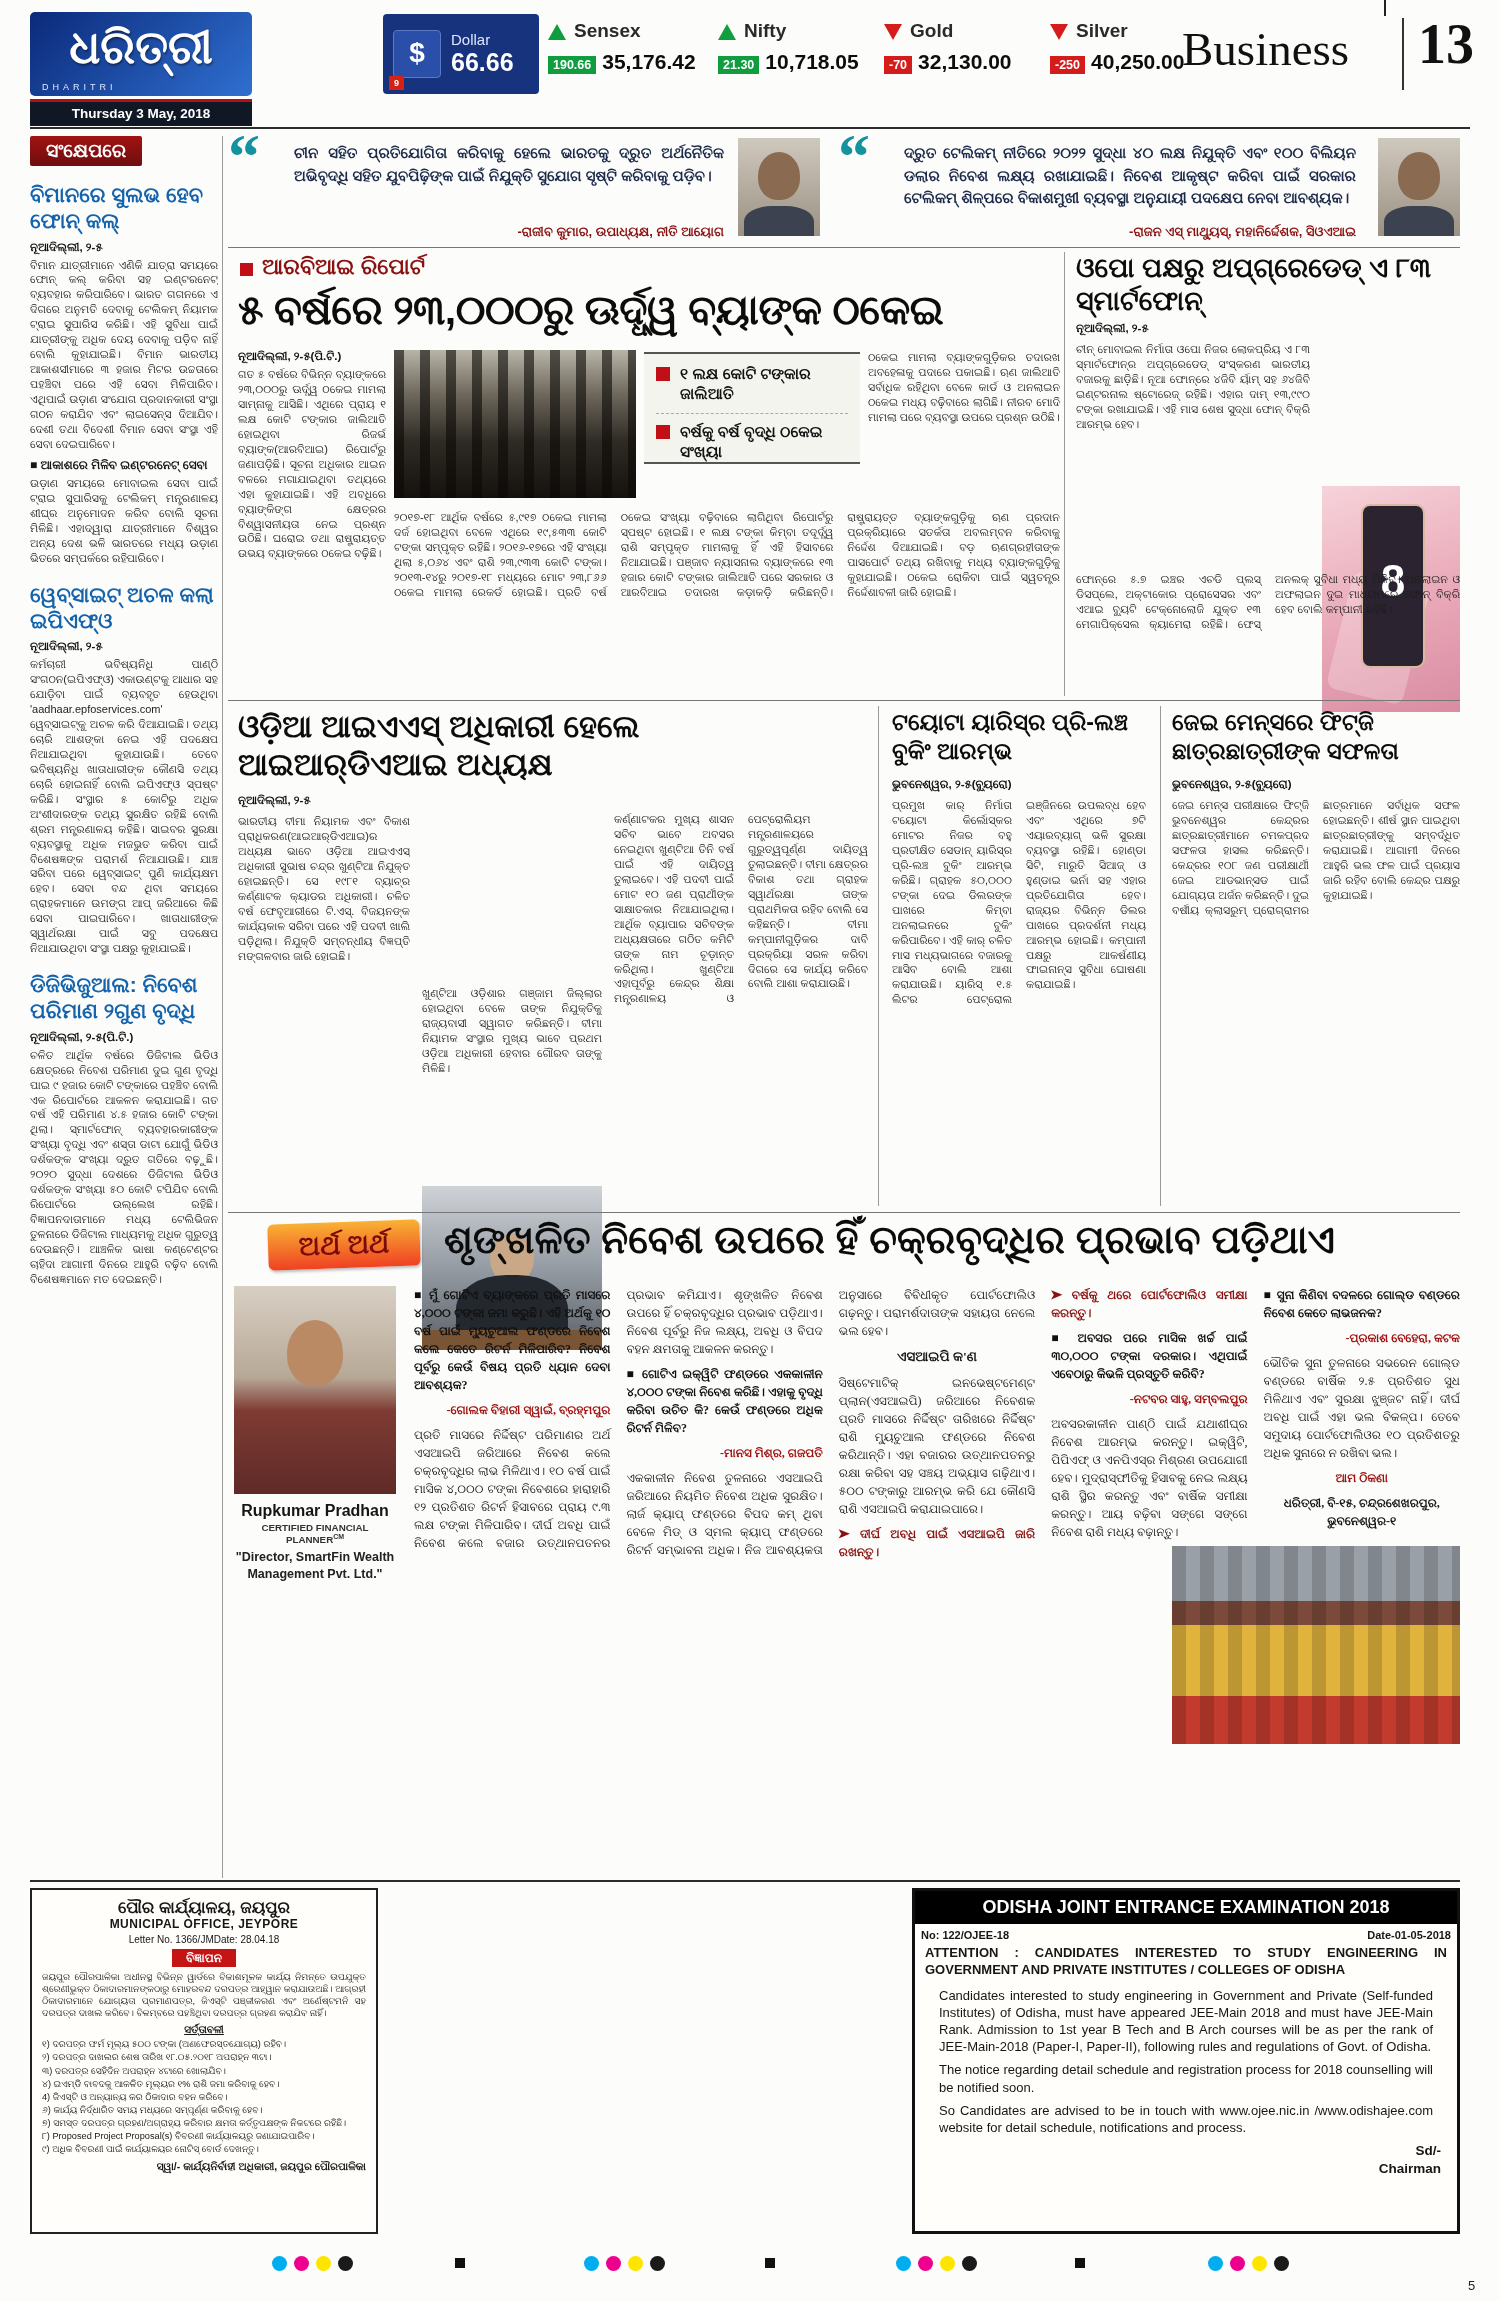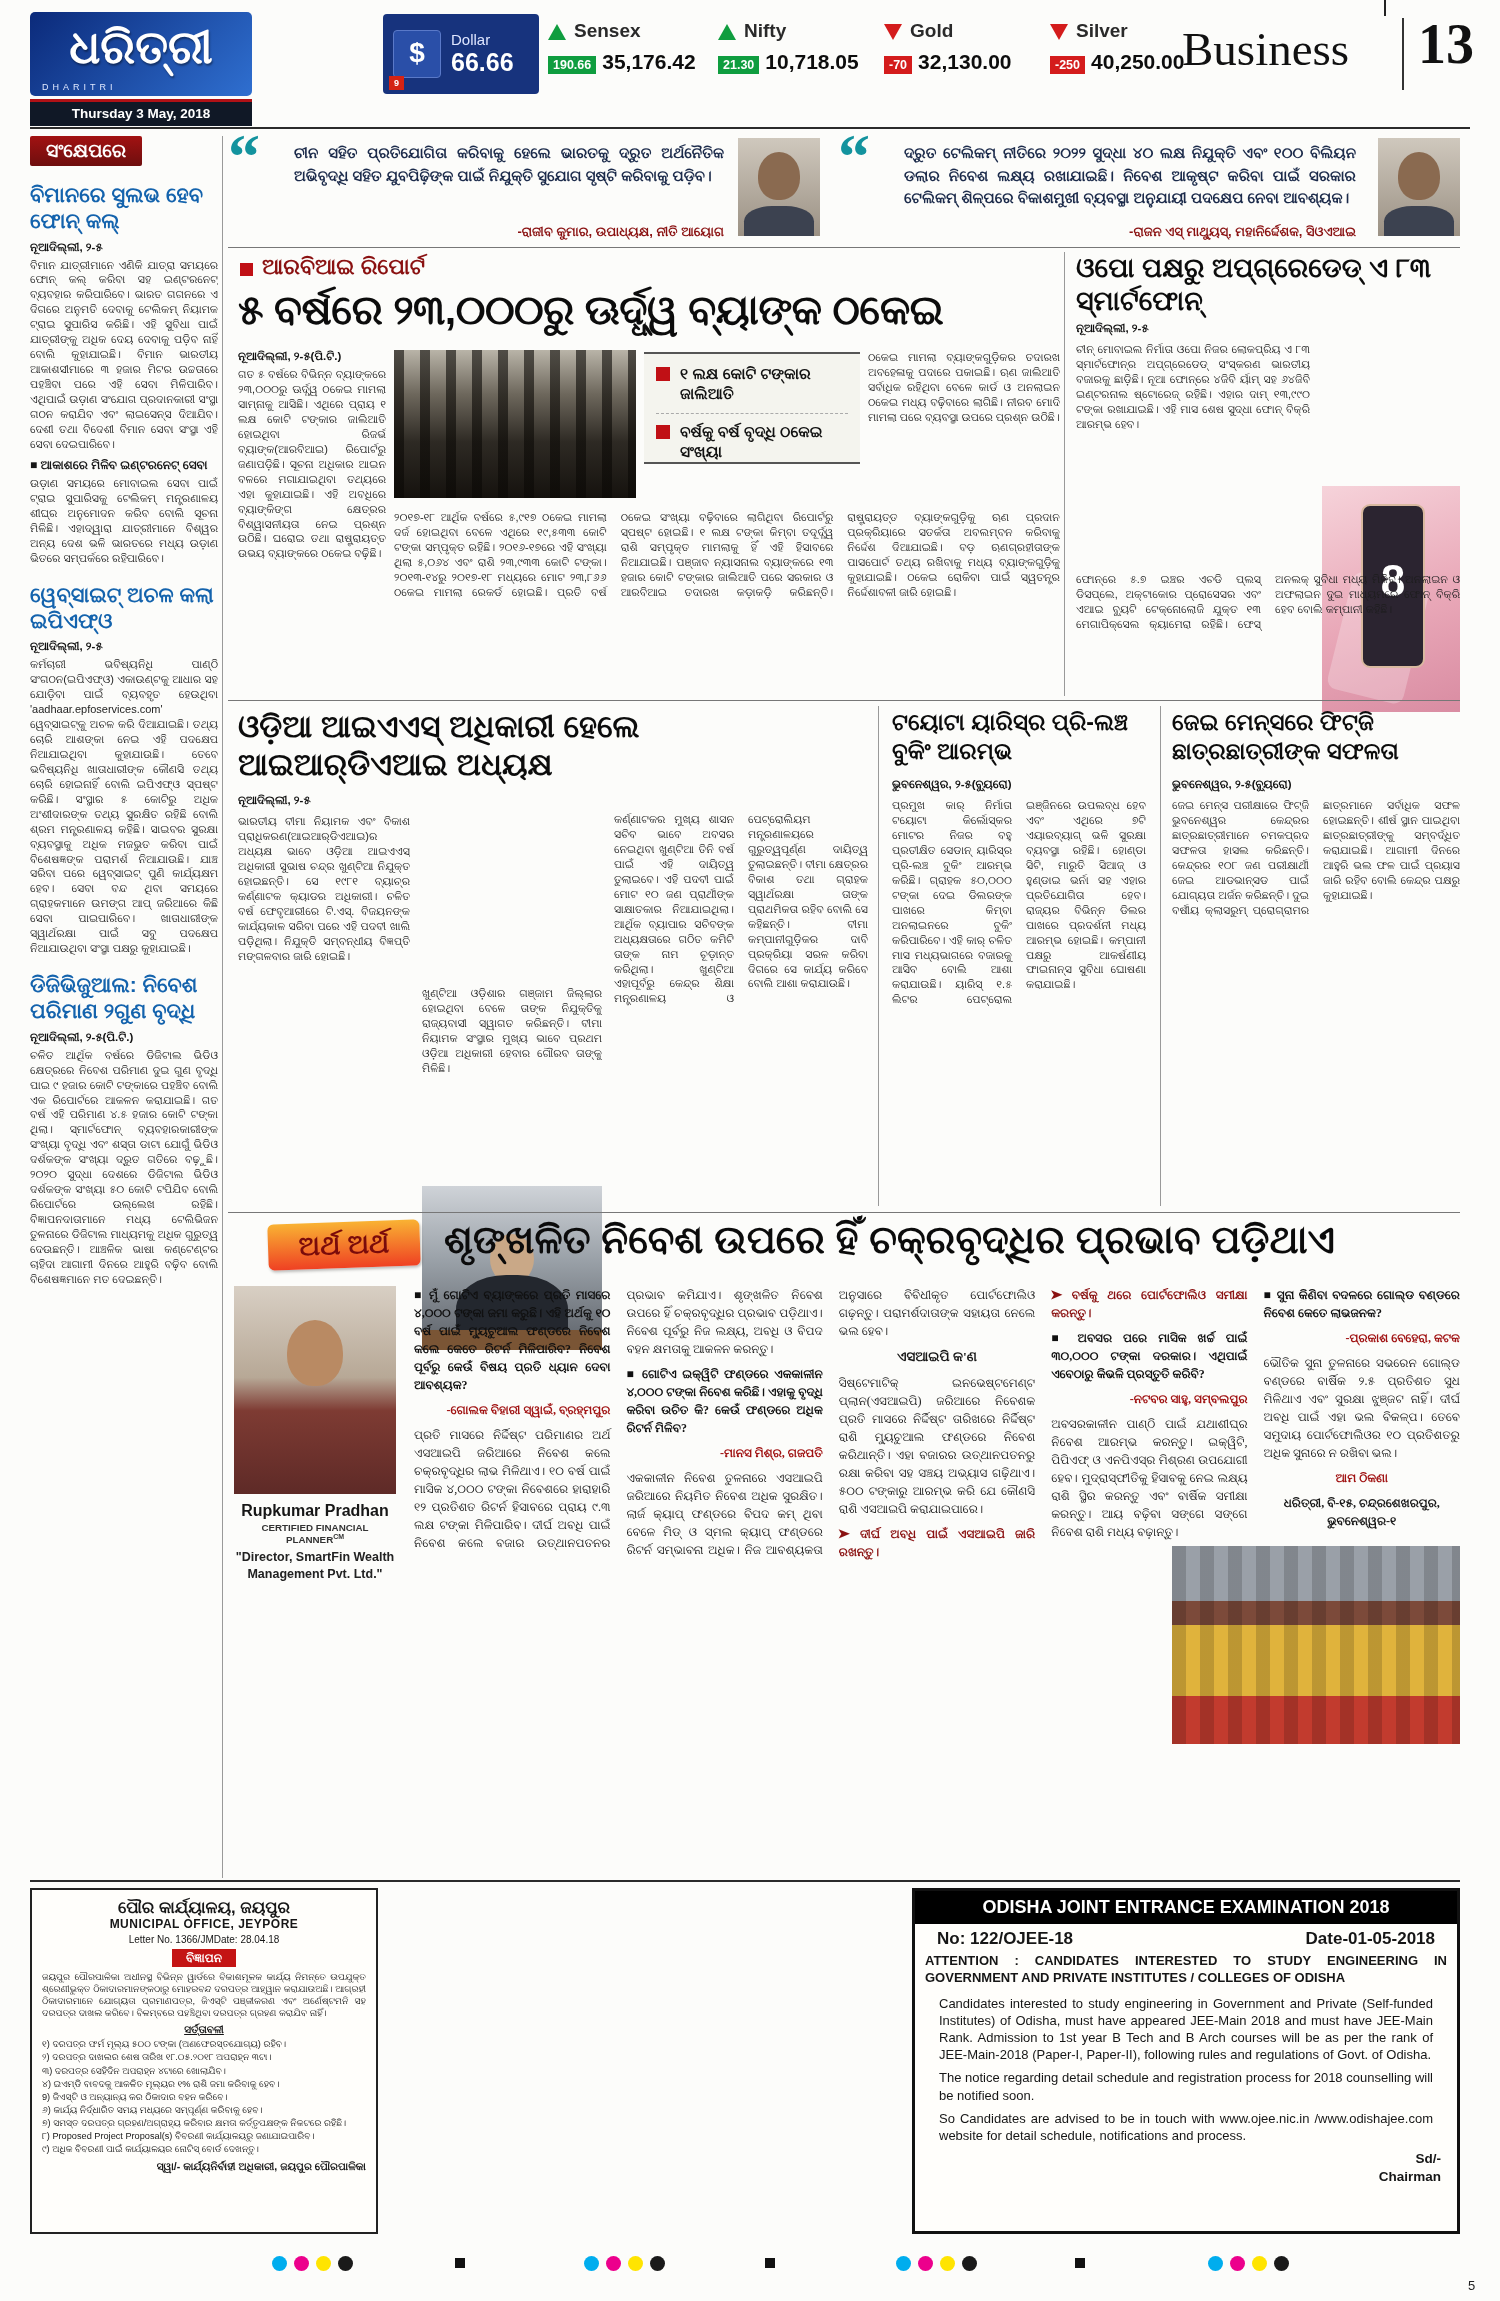--- a/index.html
+++ b/index.html
@@ -117,21 +117,21 @@
   .mun-meta{display:flex;justify-content:center;font-size:10px;margin:3px 0;}
   .mun-badge-wrap{text-align:center;margin:2px 0 4px;}
   .mun-badge{display:inline-block;background:#c41414;color:#fff;font-size:12px;font-weight:bold;padding:2px 14px;}
   .mun-body{font-size:9.3px;line-height:1.3;text-align:justify;margin:0 0 4px;}
   .mun-terms-title{font-size:10.5px;font-weight:bold;text-align:center;text-decoration:underline;margin:2px 0;}
   .mun-term{font-size:9.2px;line-height:1.32;margin:1px 0;}
   .mun-sign{font-size:10.5px;font-weight:bold;text-align:right;margin-top:4px;}
 
   .oj{border:3px solid #111;overflow:hidden;}
   .oj-bar{background:#000;color:#fff;font-size:18px;font-weight:bold;text-align:center;padding:6px 4px;}
-  .oj-meta{display:flex;justify-content:space-between;font-size:17px;font-weight:bold;padding:5px 22px 2px;}
+  .oj-meta{display:flex;justify-content:space-between;font-size:11px;font-weight:bold;padding:5px 6px 2px;}
   .oj-attn{font-size:13px;font-weight:bold;text-align:justify;line-height:1.3;padding:2px 10px;}
   .oj-p{font-size:13px;line-height:1.32;text-align:justify;padding:0 10px;margin:6px 14px;}
   .oj-sig{font-size:13.5px;font-weight:bold;text-align:right;padding-right:16px;line-height:1.3;}
 
   
   .dot{width:15px;height:15px;border-radius:50%;display:inline-block;margin-right:7px;}
   .dot.c{background:#00adee;} .dot.m{background:#ec008c;} .dot.y{background:#ffe400;} .dot.k{background:#1a1a1a;}
   .regsq{position:absolute;width:10px;height:10px;background:#111;}
   .pg-num{position:absolute;font-size:13px;color:#222;}
 </style>
@@ -340,21 +340,21 @@
     </div>
     <div class="mun-badge-wrap">
       <span class="mun-badge">ବିଜ୍ଞାପନ</span>
     </div>
     <p class="mun-body">ଜୟପୁର ପୌରପାଳିକା ଅଧୀନସ୍ଥ ବିଭିନ୍ନ ୱାର୍ଡରେ ବିକାଶମୂଳକ କାର୍ଯ୍ୟ ନିମନ୍ତେ ଉପଯୁକ୍ତ ଶ୍ରେଣୀଭୁକ୍ତ ଠିକାଦାରମାନଙ୍କଠାରୁ ମୋହରବନ୍ଦ ଦରପତ୍ର ଆହ୍ୱାନ କରାଯାଉଅଛି। ଆଗ୍ରହୀ ଠିକାଦାରମାନେ ଯୋଗ୍ୟତା ପ୍ରମାଣପତ୍ର, ଜିଏସ୍‌ଟି ପଞ୍ଜୀକରଣ ଏବଂ ଅର୍ଣେଷ୍ଟମନି ସହ ଦରପତ୍ର ଦାଖଲ କରିବେ। ବିଳମ୍ବରେ ପହଞ୍ଚିଥିବା ଦରପତ୍ର ଗ୍ରହଣ କରାଯିବ ନାହିଁ।</p>
     <div class="mun-terms-title">ସର୍ତ୍ତାବଳୀ</div>
     <div class="mun-term">୧) ଦରପତ୍ର ଫର୍ମ ମୂଲ୍ୟ ୫୦୦ ଟଙ୍କା (ଅଣଫେରସ୍ତଯୋଗ୍ୟ) ରହିବ।</div>
     <div class="mun-term">୨) ଦରପତ୍ର ଦାଖଲର ଶେଷ ତାରିଖ ୧୮.୦୫.୨୦୧୮ ଅପରାହ୍ନ ୩ଟା।</div>
     <div class="mun-term">୩) ଦରପତ୍ର ସେହିଦିନ ଅପରାହ୍ନ ୪ଟାରେ ଖୋଲାଯିବ।</div>
     <div class="mun-term">୪) ଇଏମ୍‌ଡି ବାବଦକୁ ଆକଳିତ ମୂଲ୍ୟର ୧% ରାଶି ଜମା କରିବାକୁ ହେବ।</div>
-    <div class="mun-term">9) ଜିଏସ୍‌ଟି ଓ ଅନ୍ୟାନ୍ୟ କର ଠିକାଦାର ବହନ କରିବେ।</div>
+    <div class="mun-term">4) ଜିଏସ୍‌ଟି ଓ ଅନ୍ୟାନ୍ୟ କର ଠିକାଦାର ବହନ କରିବେ।</div>
     <div class="mun-term">୬) କାର୍ଯ୍ୟ ନିର୍ଦ୍ଧାରିତ ସମୟ ମଧ୍ୟରେ ସମ୍ପୂର୍ଣ୍ଣ କରିବାକୁ ହେବ।</div>
     <div class="mun-term">୭) ସମସ୍ତ ଦରପତ୍ର ଗ୍ରହଣ/ଅଗ୍ରାହ୍ୟ କରିବାର କ୍ଷମତା କର୍ତ୍ତୃପକ୍ଷଙ୍କ ନିକଟରେ ରହିଛି।</div>
     <div class="mun-term">୮) Proposed Project Proposal(s) ବିବରଣୀ କାର୍ଯ୍ୟାଳୟରୁ ଜଣାଯାଇପାରିବ।</div>
     <div class="mun-term">୯) ଅଧିକ ବିବରଣୀ ପାଇଁ କାର୍ଯ୍ୟାଳୟର ନୋଟିସ୍ ବୋର୍ଡ ଦେଖନ୍ତୁ।</div>
     <div class="mun-sign">ସ୍ୱା/- କାର୍ଯ୍ୟନିର୍ବାହୀ ଅଧିକାରୀ, ଜୟପୁର ପୌରପାଳିକା</div>
   </div>
 
   <div class="abs ad-box oj" style="left:912px;top:1888px;width:548px;height:346px;">
     <div class="oj-bar">ODISHA JOINT ENTRANCE EXAMINATION 2018</div>
     <div class="oj-meta">

